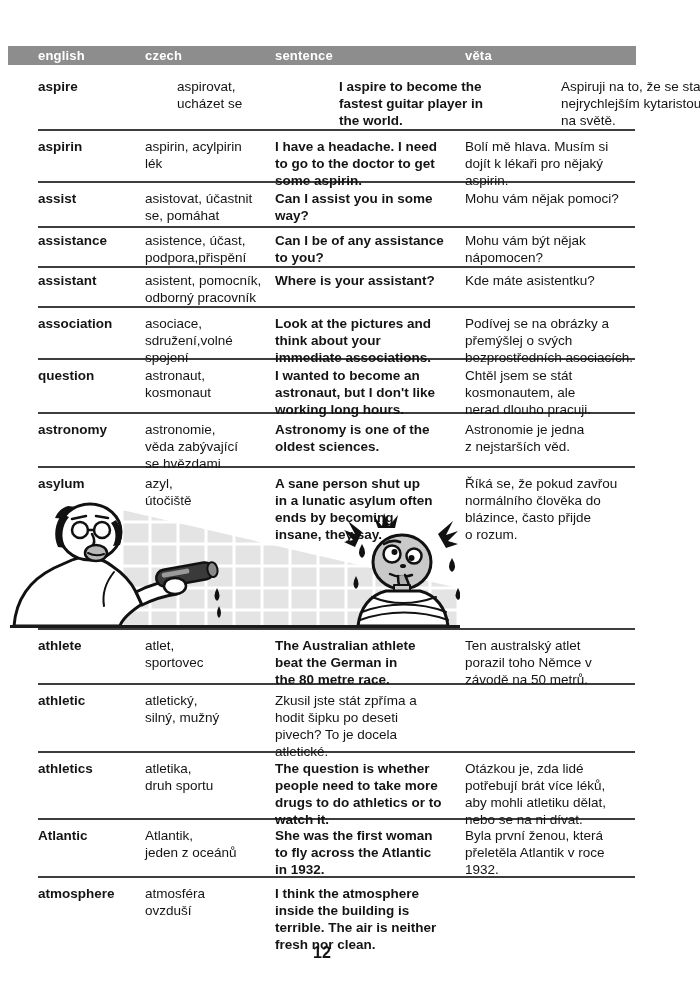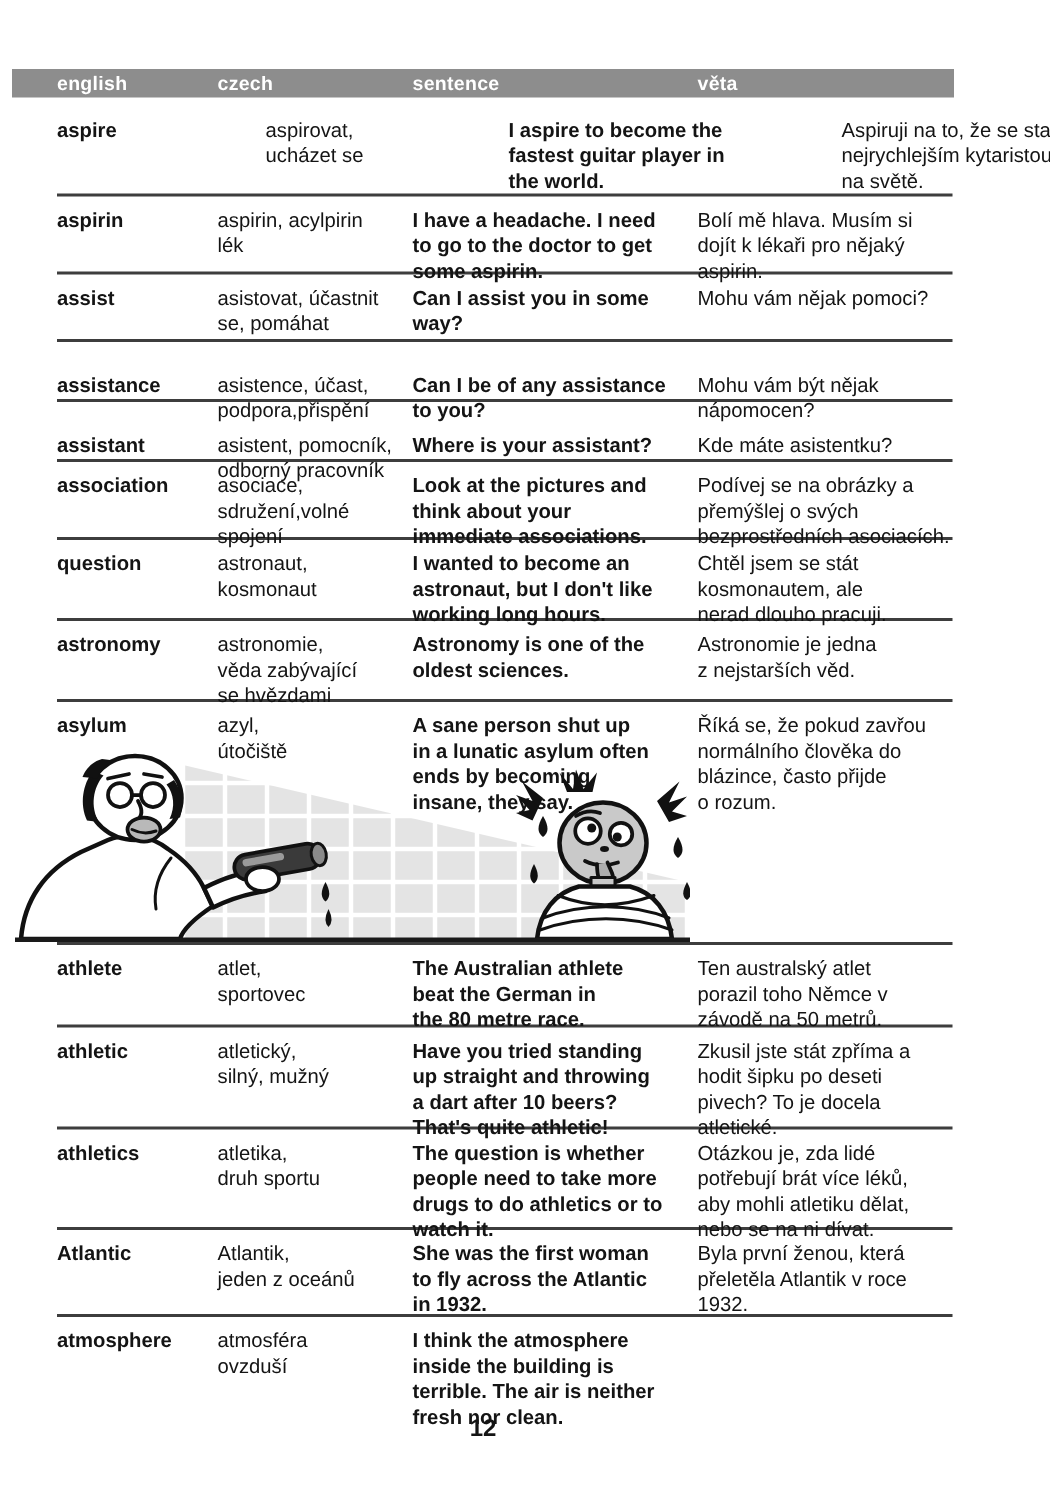--- a/index.html
+++ b/index.html
@@ -17,21 +17,21 @@
     color:#ffffff; font-weight:bold; font-size:13px; letter-spacing:0.2px;
   }
   .vocab-table { position:absolute; top:65px; left:38px; width:597px; }
   .row {
     display:grid; grid-template-columns:107px 130px 190px auto;
     box-sizing:border-box; border-bottom:2px solid #3d3d3d;
     padding-top:7px; position:relative;
   }
   .row.last { border-bottom:none; }
   .row.pad-lg { padding-top:13px;gap:32px; }
-  .row.tight  { padding-top:20px; }
+  .row.tight  { padding-top:4px; }
   .cell { font-size:13.5px; line-height:17px; white-space:pre; }
   .cell.en   { font-weight:bold; }
   .cell.sent { font-weight:bold; }
   
   .h66{height:66px}.h52{height:52px}.h45{height:45px}.h40{height:40px}
   .h54{height:54px}.h162{height:162px}.h55{height:55px}.h68{height:68px}
   .h67{height:67px}.h58{height:58px}.h62{height:62px}
   .illustration {
     position:absolute; left:-28px; top:32px; width:450px; height:130px;
     pointer-events:none;
@@ -230,24 +230,20 @@
 the 80 metre race.</div>
       <div class="cell">Ten australský atlet
 porazil toho Němce v
 závodě na 50 metrů.</div>
     </div>
 
     <div class="row h68">
       <div class="cell en">athletic</div>
       <div class="cell">atletický,
 silný, mužný</div>
-      <div class="cell sent">Have you tried standing
-up straight and throwing
-a dart after 10 beers?
-That's quite athletic!</div>
       <div class="cell">Zkusil jste stát zpříma a
 hodit šipku po deseti
 pivech? To je docela
 atletické.</div>
     </div>
 
     <div class="row h67">
       <div class="cell en">athletics</div>
       <div class="cell">atletika,
 druh sportu</div>

